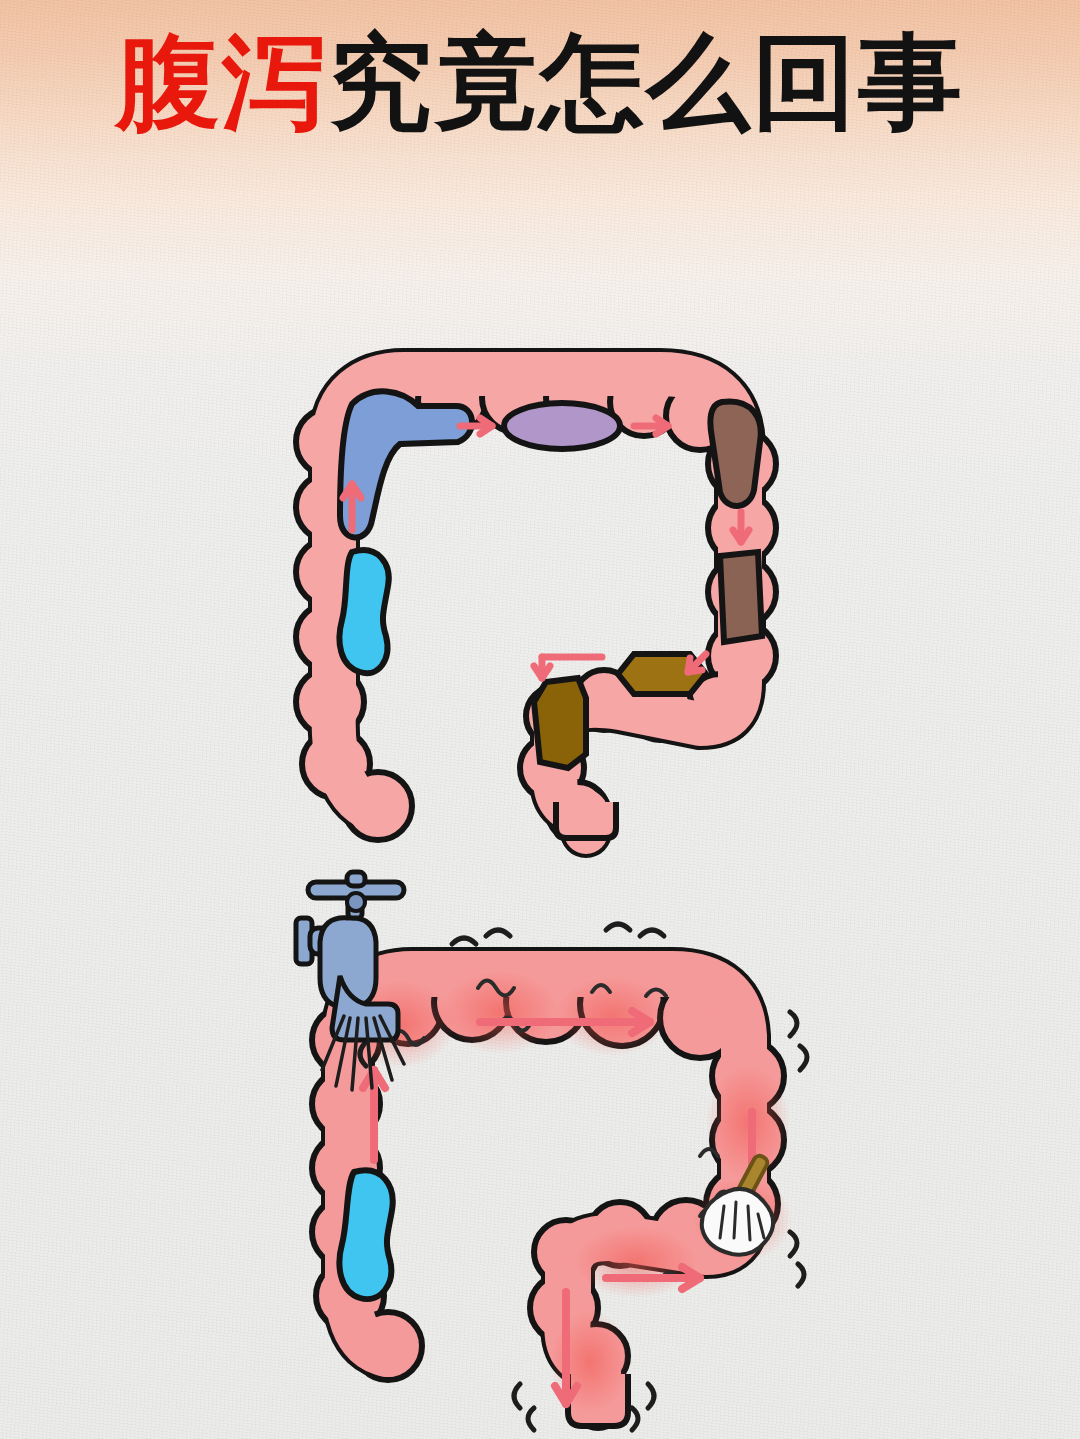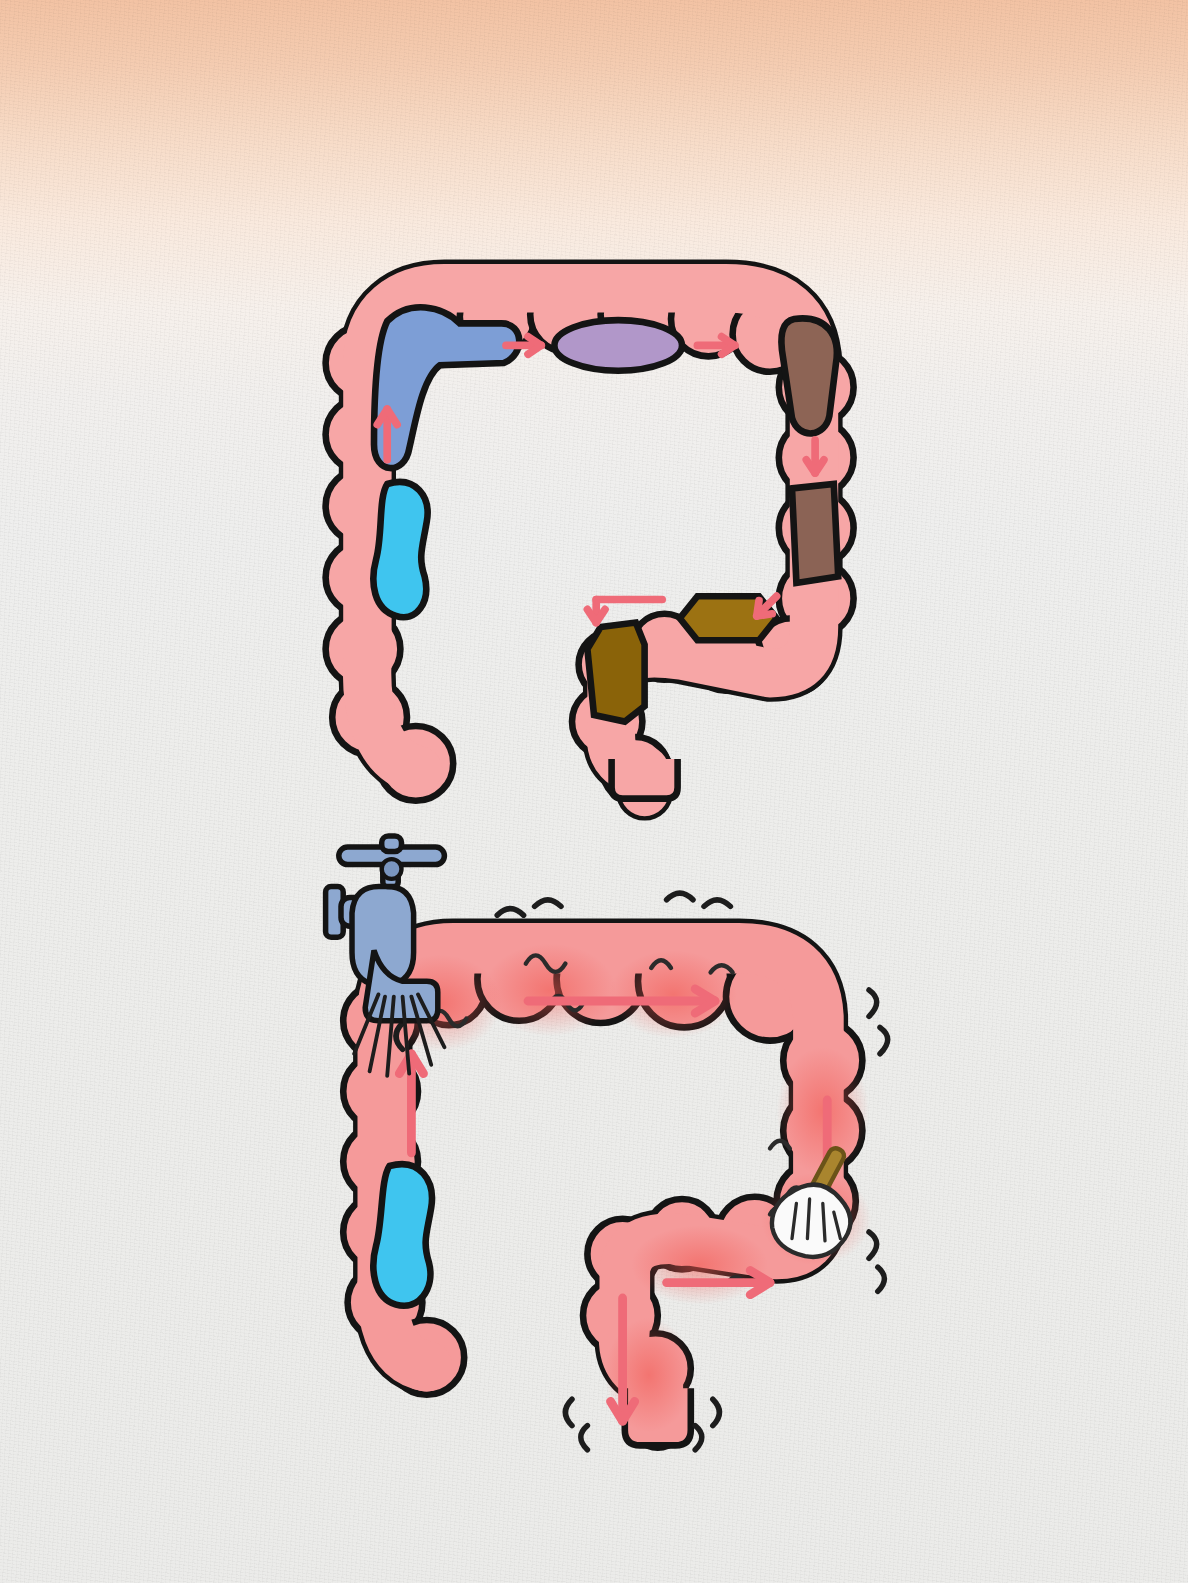--- a/index.html
+++ b/index.html
@@ -44,20 +44,23 @@
 
   
   .art { position: absolute; left: 0; top: 0; width: 1080px; height: 1439px; pointer-events: none; }
 </style>
 </head>
 <body>
 
 <div id="poster">
 
   
+  <div class="title">
+    <span class="hl">腹泻</span><span>究竟怎么回事</span>
+  </div>
 
   
   <svg class="art" viewBox="0 0 1080 1439">
     <defs>
       <filter id="soft" x="-30%" y="-30%" width="160%" height="160%">
         <feGaussianBlur stdDeviation="9"></feGaussianBlur>
       </filter>
       <radialGradient id="blush" cx="50%" cy="50%" r="50%">
         <stop offset="0%" stop-color="#f1564f" stop-opacity="0.55"></stop>
         <stop offset="100%" stop-color="#f1564f" stop-opacity="0"></stop>

